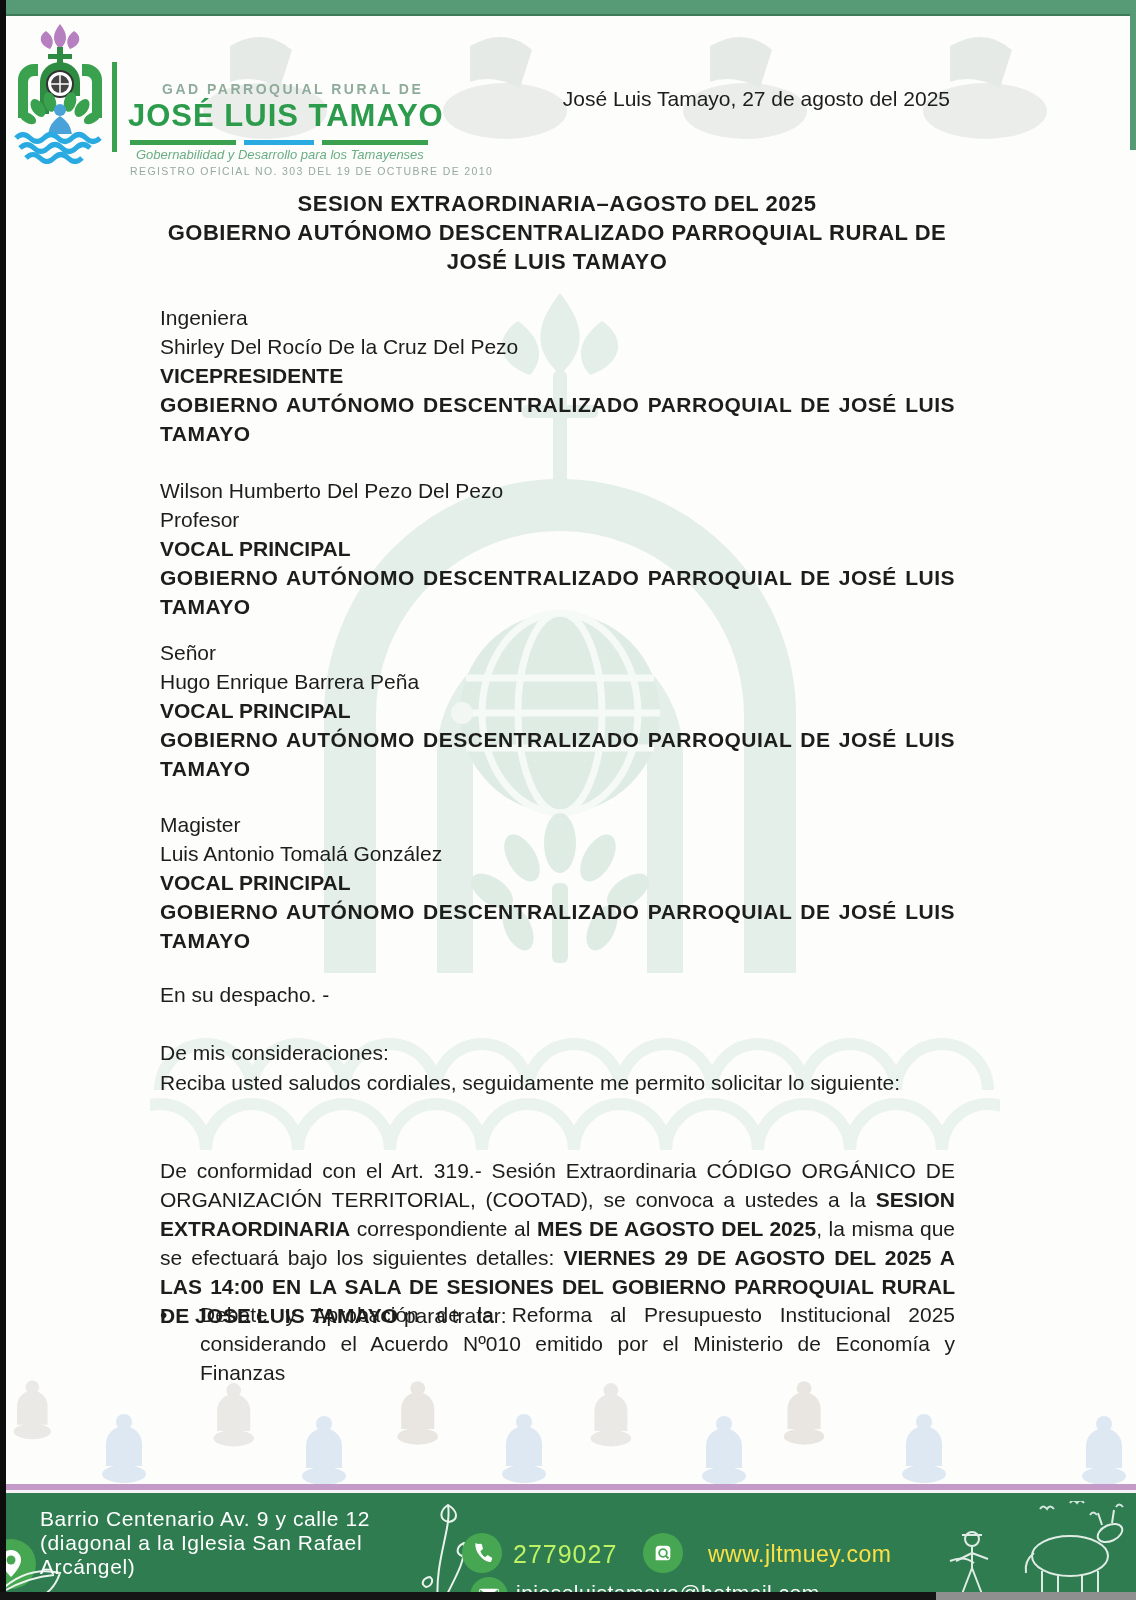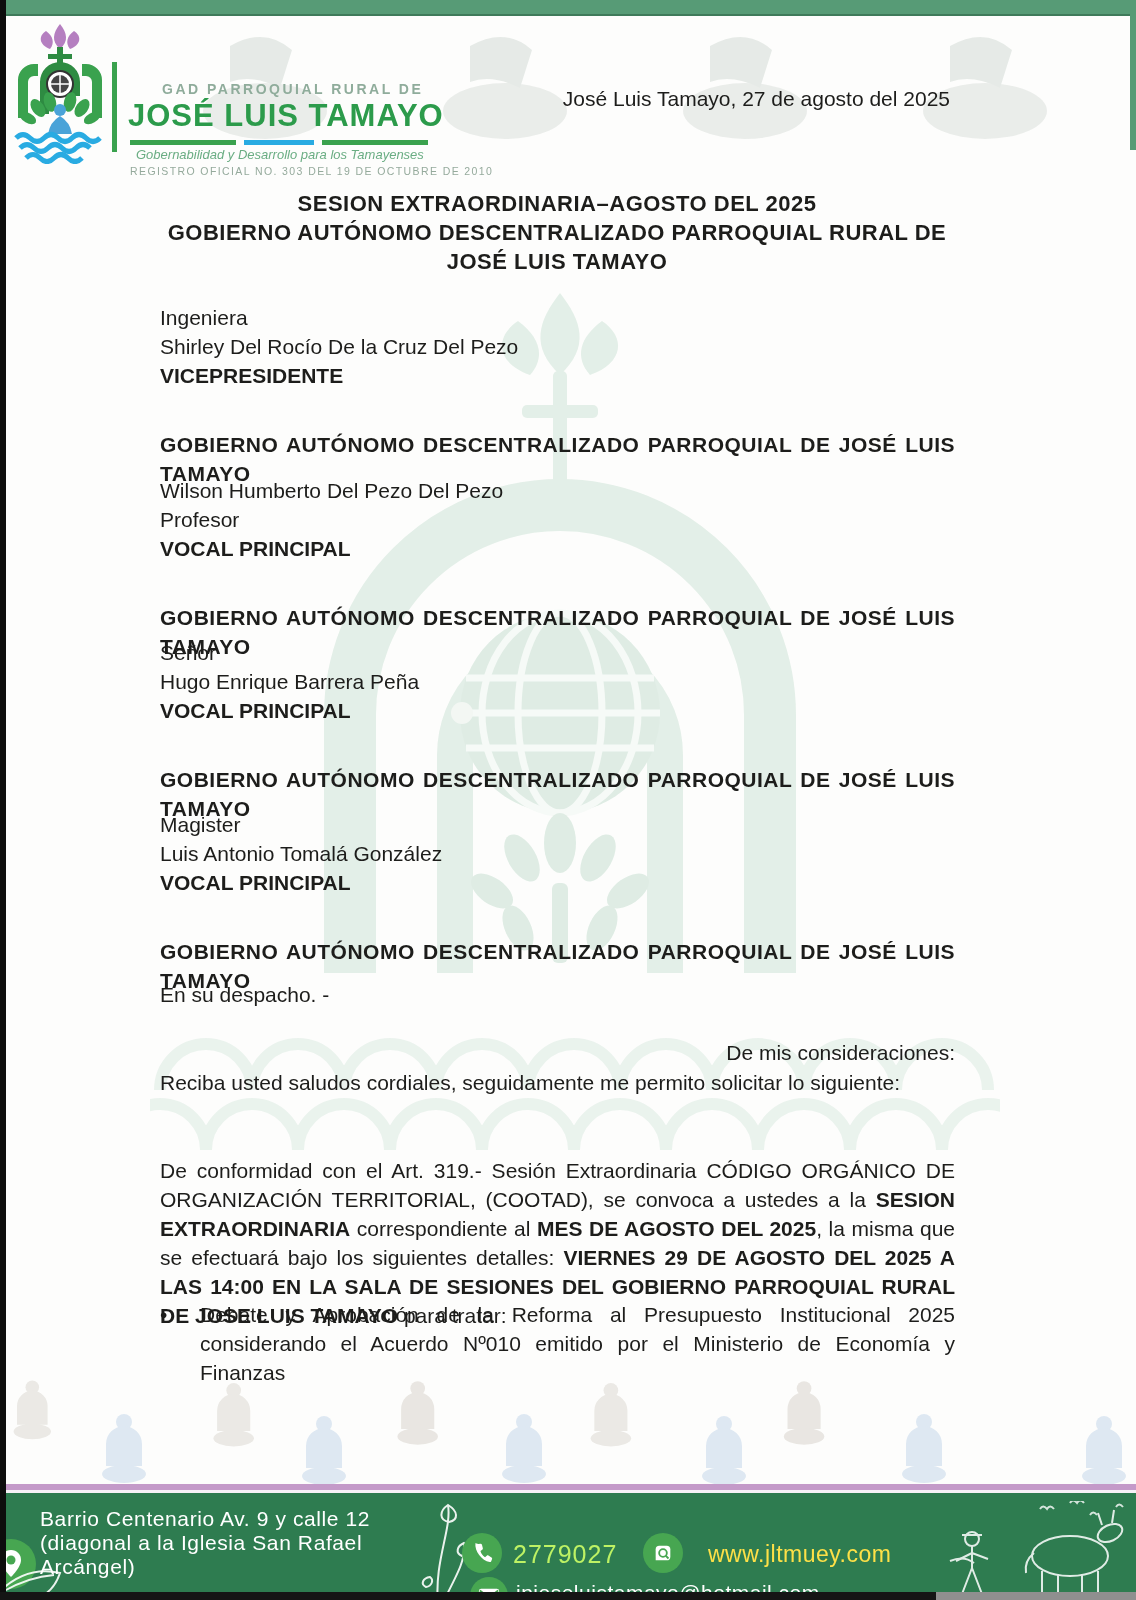--- a/index.html
+++ b/index.html
@@ -33,25 +33,25 @@
   .tagline{position:absolute;left:136px;top:147px;font-family:Liberation Sans, sans-serif;font-style:italic;font-size:13px;color:#6aad83;}
   .registro{position:absolute;left:130px;top:165px;font-size:10.5px;letter-spacing:1.4px;color:#95aa9c;}
   .date-line{position:absolute;right:186px;top:87px;font-size:21px;color:#1d1d1b;}
 
   
   .content{position:absolute;left:160px;top:0;width:795px;}
   .doc-title{position:absolute;left:-3px;top:160px;width:800px;text-align:center;font-size:22px;font-weight:bold;line-height:29px;letter-spacing:.5px;}
   .doc-title .t3{display:block;margin:0 auto;width:800px;}
   .block{position:absolute;left:0;width:795px;font-size:21px;line-height:29px;}
   .b-r1{top:303px;} .b-r2{top:476px;} .b-r3{top:638px;} .b-r4{top:810px;}
-  .b-despacho{top:980px;} .b-consid{top:1038px;text-align:right;} .b-saludos{top:1068px;white-space:nowrap;}
+  .b-despacho{top:980px;} .b-consid{top:1038px;} .b-saludos{top:1068px;white-space:nowrap;}
   .b-par{top:1156px;text-align:justify;}
   .b-bullet{top:1300px;display:flex;text-align:justify;}
   .role,.orgline{font-weight:bold;}
-  .orgline{text-align:justify;letter-spacing:.5px;margin-top:40px;}
+  .orgline{text-align:justify;letter-spacing:.5px;}
   .bold{font-weight:bold;}
   .bullet-marker{width:40px;flex:0 0 40px;font-size:21px;}
   .bullet-text{flex:1;}
 
   
   .footer{position:absolute;left:0;top:1484px;width:1136px;height:101px;z-index:30;}
   .accent-line{height:6px;background:#c49ac9;}
   .accent-gap{height:3px;background:#f6f2f7;}
   .footer-green{position:relative;height:107px;background:#2e7c50;overflow:hidden;}
   .f-icon{position:absolute;border-radius:50%;background:#47a651;display:flex;align-items:center;justify-content:center;}

